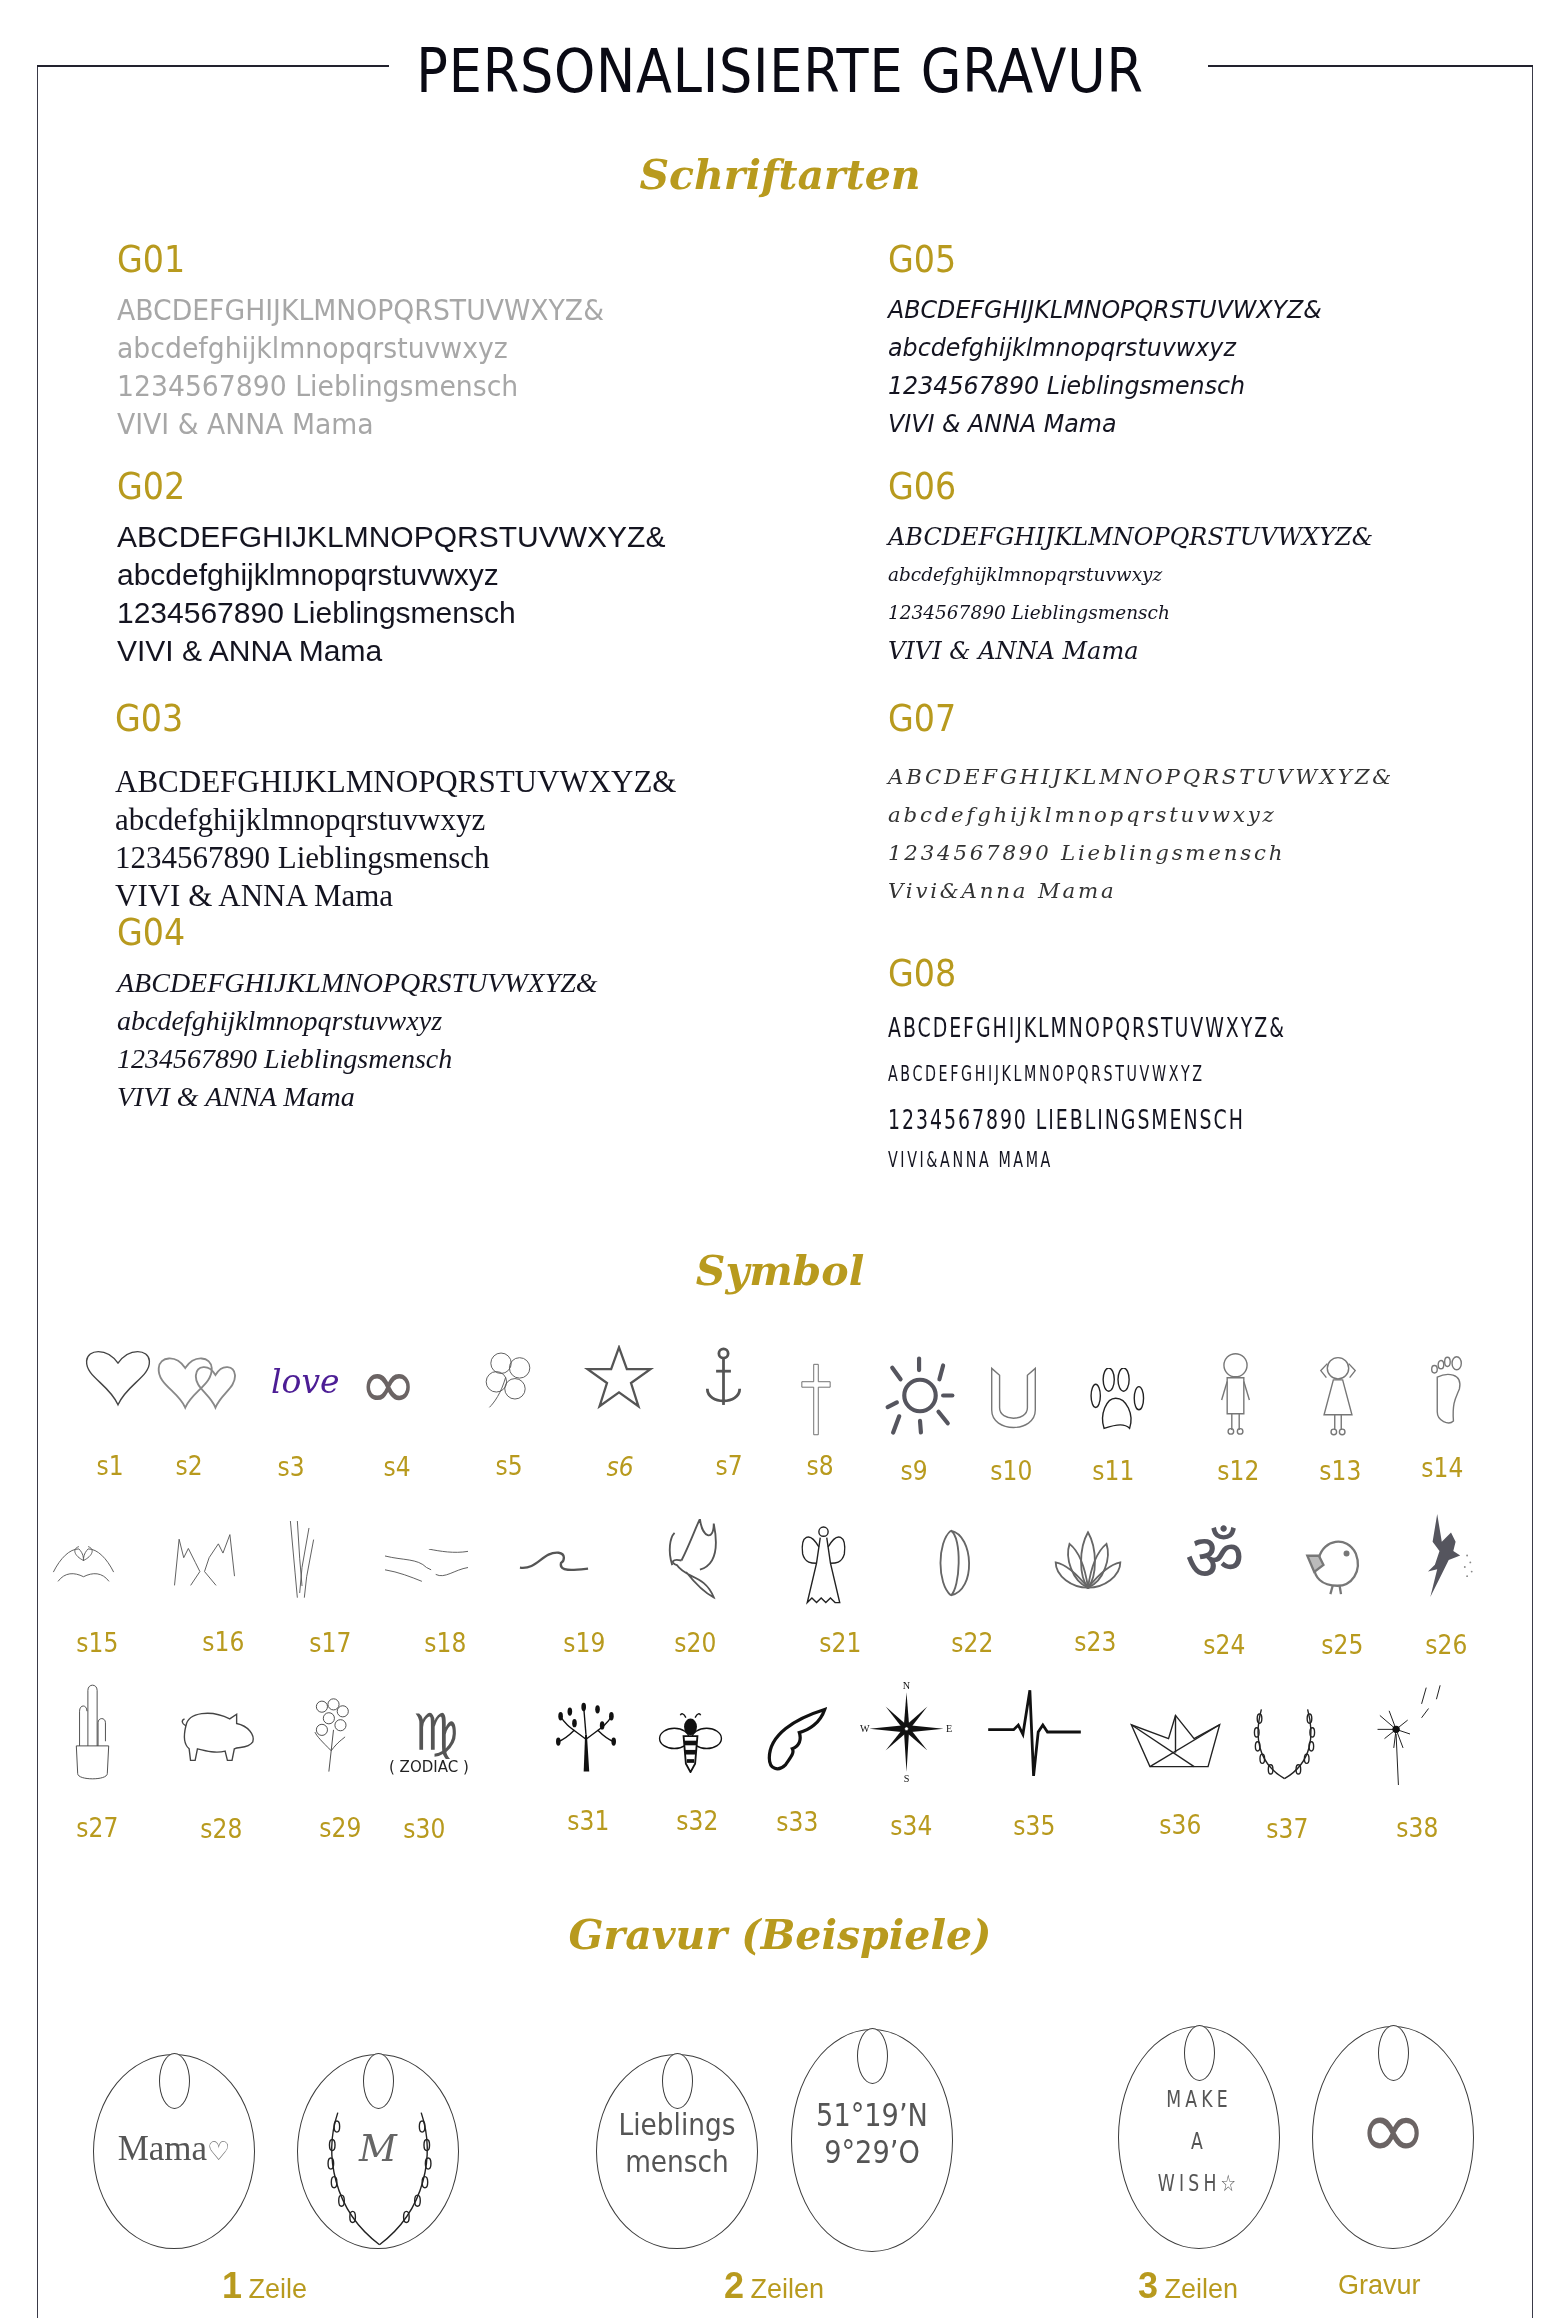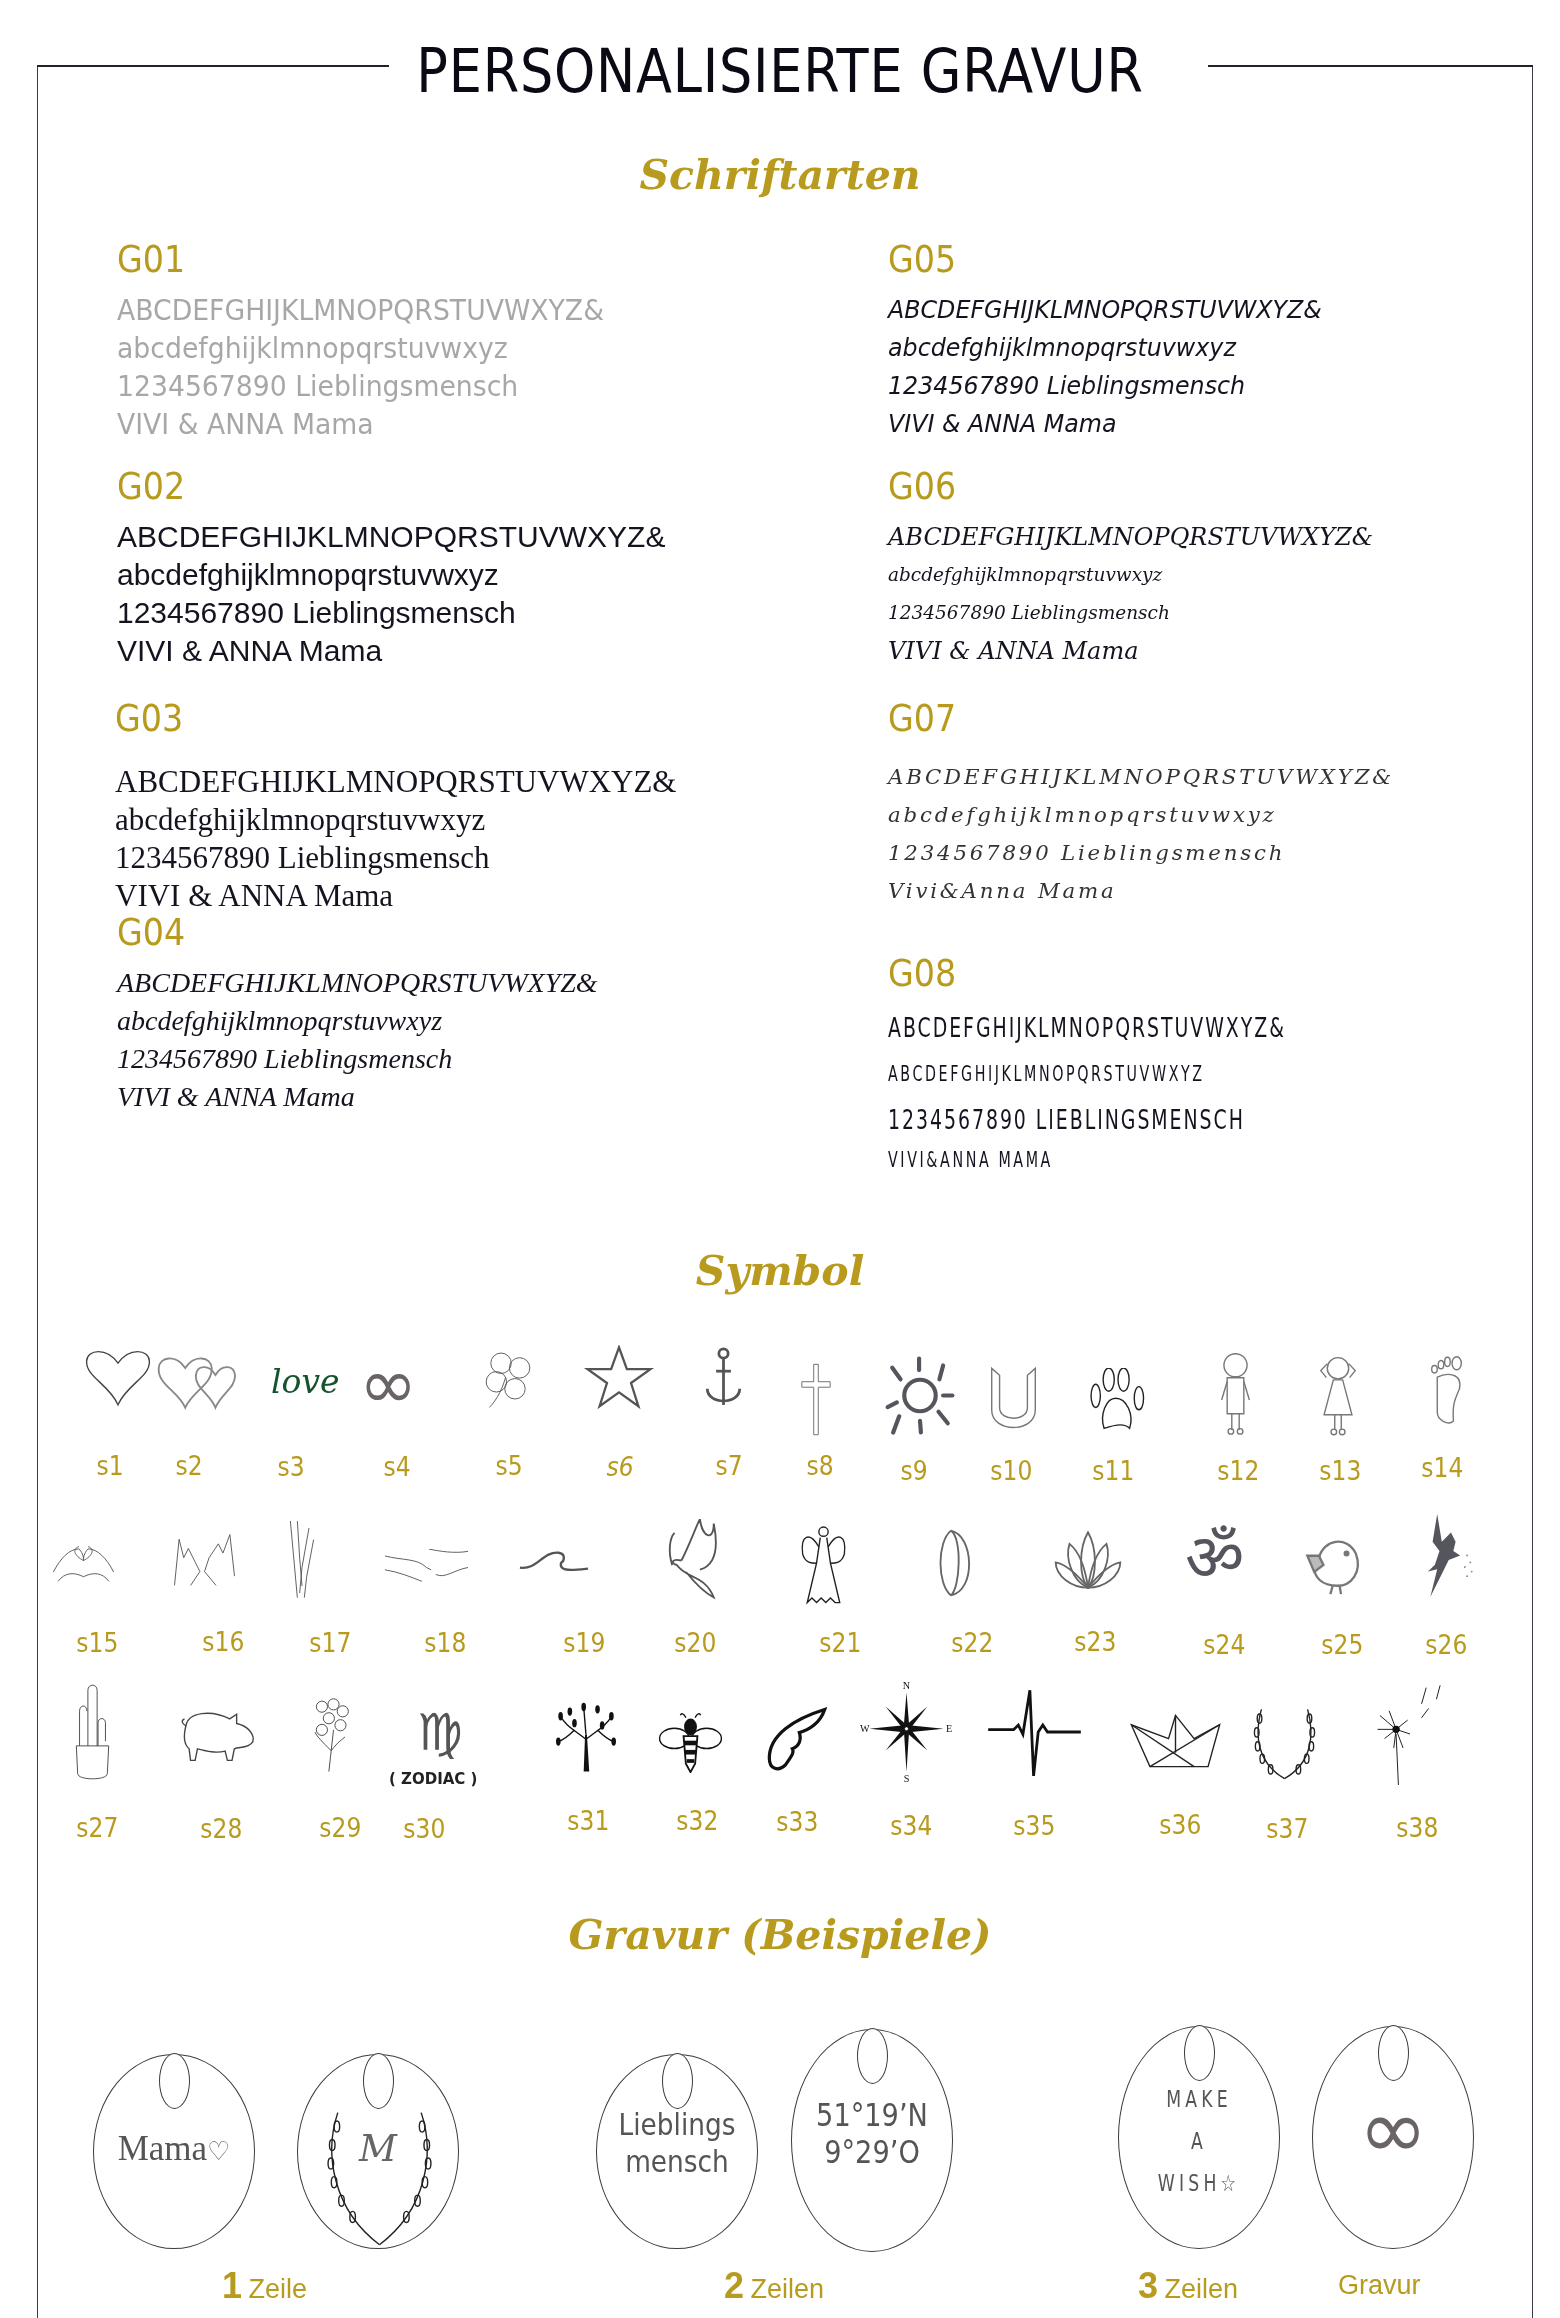--- a/index.html
+++ b/index.html
@@ -120,21 +120,21 @@
 
   <div class="sym" style="left:155px; top:1354px;">
     <svg width="93" height="56" viewBox="0 0 200 120">
         <path d="M65 115 C50 80 5 65 8 30 C10 5 45 0 65 30 C85 0 120 5 122 30 C124 65 80 80 65 115Z" fill="none" stroke="#888" stroke-width="4"></path>
         <path d="M130 115 C118 85 85 72 88 45 C90 25 115 20 130 45 C145 20 170 25 172 45 C174 72 142 85 130 115Z" fill="none" stroke="#888" stroke-width="4"></path>
       </svg>
     <div class="sym-label" style="left:18.5px; top:97px;">s2</div>
   </div>
 
   <div class="sym" style="left:271px; top:1359px;">
-    <div style="font-family:'DejaVu Serif',serif; font-style:italic; font-size:33px; color:#14532d; line-height:46px;">love</div>
+    <div style="font-family:'DejaVu Serif',serif; font-style:italic; font-size:33px; color:#4c1d95; line-height:46px;">love</div>
     <div class="sym-label" style="left:4.6px; top:93px;">s3</div>
   </div>
 
   <div class="sym" style="left:359px; top:1359px;">
     <div style="font-size:70px; color:#6b6464; line-height:51px;">∞</div>
     <div class="sym-label" style="left:23px; top:93px;">s4</div>
   </div>
 
   <div class="sym" style="left:480px; top:1347px;">
     <svg width="56" height="65" viewBox="0 0 120 140">
@@ -409,21 +409,21 @@
           <circle cx="30" cy="75" r="12"></circle>
           <path d="M55 75 L45 165"></path>
           <path d="M50 120 C30 100 20 90 15 80"></path>
           <path d="M50 120 C65 100 75 95 80 90"></path>
         </g>
       </svg>
     <div class="sym-label" style="left:9.3px; top:118px;">s29</div>
   </div>
   <div class="sym" style="left:403px; top:1707px;">
     <div style="font-size:51px; color:#555; line-height:51px;">♍</div>
-    <div style="font-size:15px; color:#222; white-space:nowrap; margin-top:12px; margin-left:-14px;font-weight:bold;">( ZODIAC )</div>
+    <div style="font-size:15px; color:#222; white-space:nowrap; margin-top:0px; margin-left:-14px;">( ZODIAC )</div>
     <div class="sym-label" style="left:-2.3px; top:107px;">s30</div>
   </div>
   <div class="sym" style="left:556px; top:1702px;">
     <svg width="60" height="70" viewBox="0 0 130 150">
         <g fill="#111">
           <path d="M60 150 L63 70 L67 70 L72 150 Z"></path>
         </g>
         <g fill="none" stroke="#111" stroke-width="3">
           <path d="M65 80 C40 60 20 50 10 30"></path>
           <path d="M65 80 C90 60 110 50 120 30"></path>

